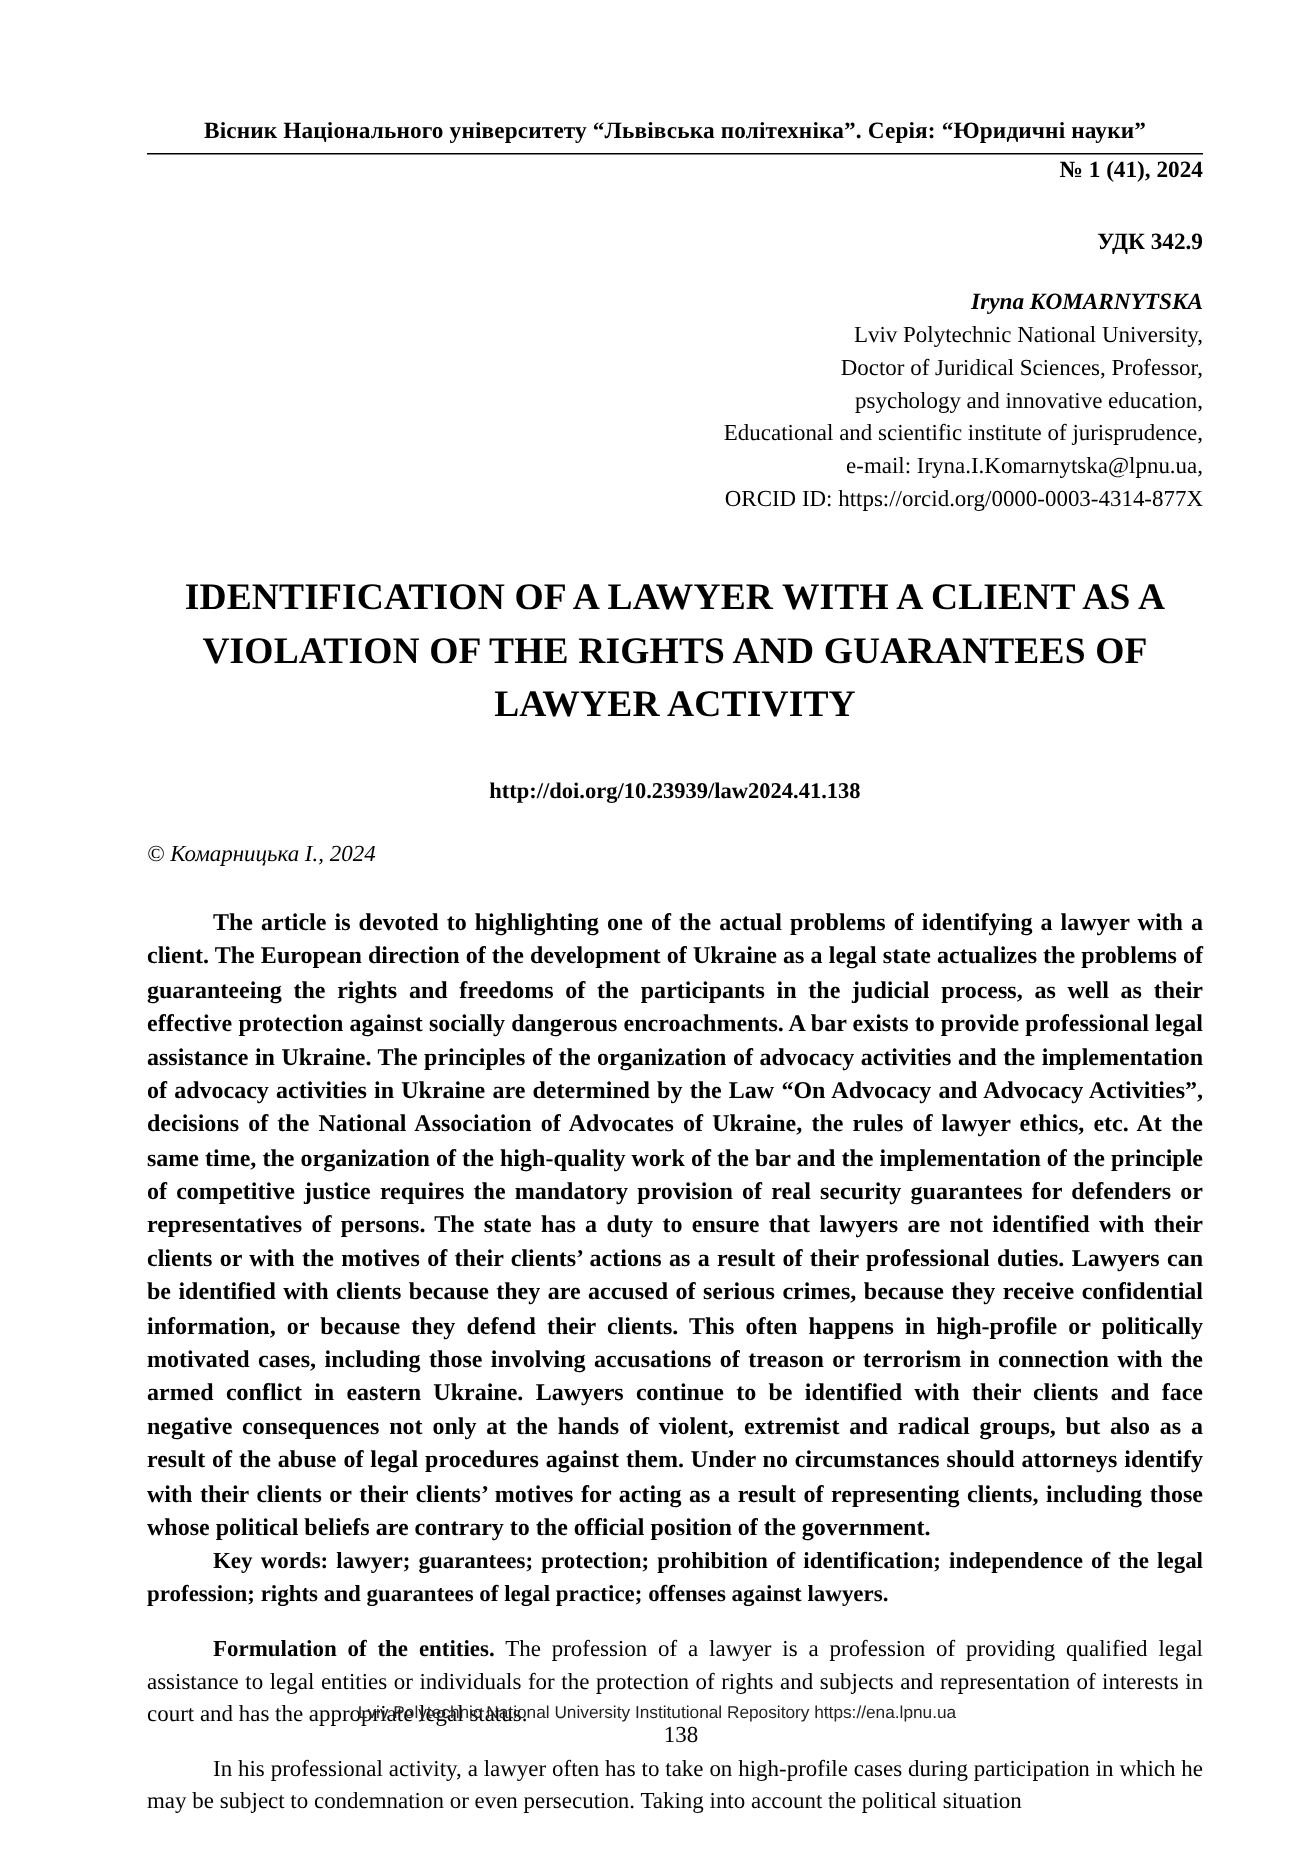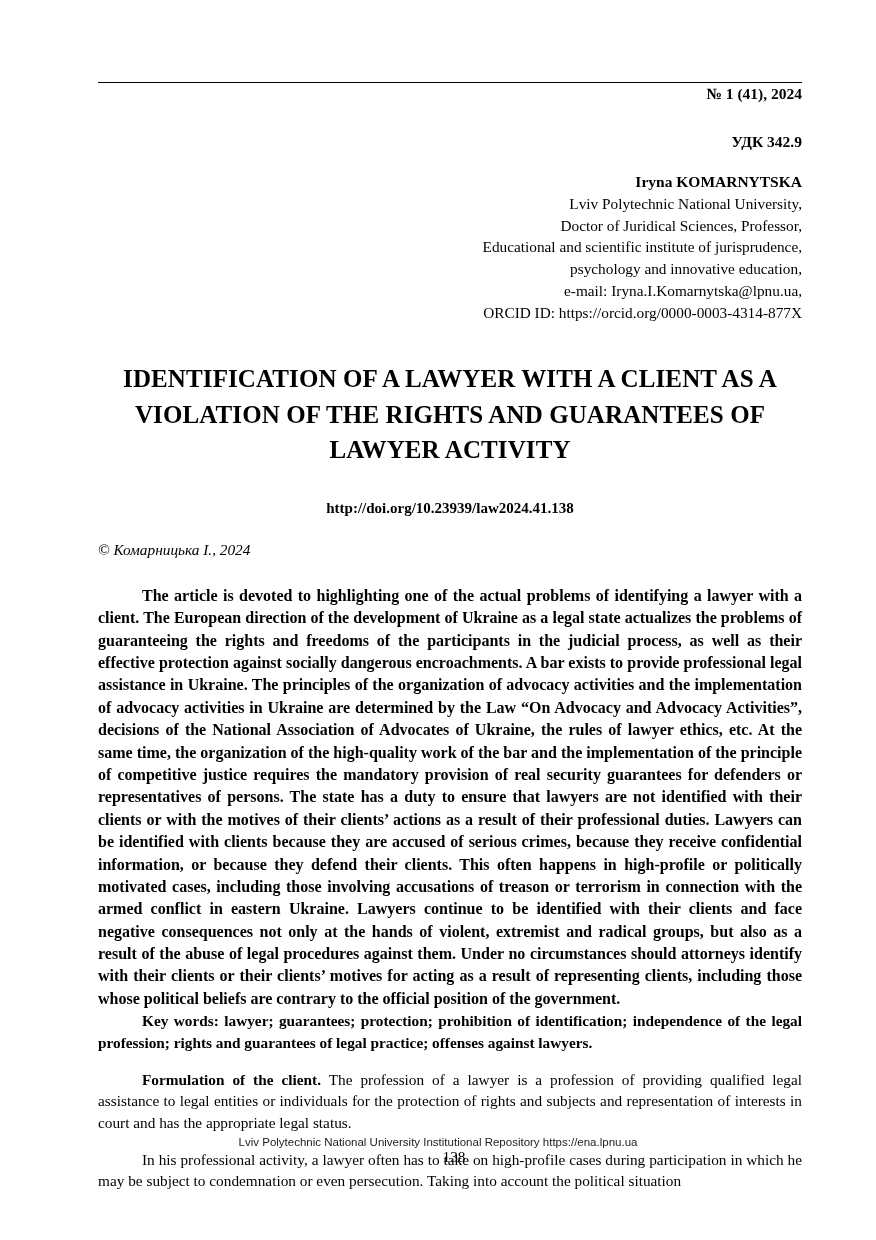--- a/index.html
+++ b/index.html
@@ -48,20 +48,21 @@
   }
   .author-block {
     text-align: right;
     font-size: 15.3px;
     line-height: 1.42;
     margin-top: 20px;
   }
   .author-name {
     font-weight: bold;
     font-size: 15.5px;
+    font-style: italic;
   }
   .title {
     text-align: center;
     font-weight: bold;
     font-size: 25px;
     line-height: 1.42;
     margin-top: 38px;
     letter-spacing: 0.1px;
   }
   .doi {
@@ -123,45 +124,46 @@
     font-size: 11.5px;
     font-family: "Liberation Sans", sans-serif;
     color: #222;
   }
 </style>
 </head>
 <body>
 
 <div class="page">
 
+  <div class="running-head">Вісник Національного університету “Львівська політехніка”. Серія: “Юридичні науки”</div>
   <hr class="head-rule">
   <div class="issue-line">№ 1 (41), 2024</div>
 
   <div class="udc">УДК 342.9</div>
 
   <div class="author-block">
     <div class="author-name">Iryna KOMARNYTSKA</div>
     <div>Lviv Polytechnic National University,</div>
     <div>Doctor of Juridical Sciences, Professor,</div>
+    <div>psychology and innovative education,</div>
     <div>Educational and scientific institute of jurisprudence,</div>
-    <div>psychology and innovative education,</div>
     <div>e-mail: Iryna.I.Komarnytska@lpnu.ua,</div>
     <div>ORCID ID: https://orcid.org/0000-0003-4314-877X</div>
   </div>
 
   <h1 class="title">IDENTIFICATION OF A LAWYER WITH A CLIENT AS A VIOLATION OF THE RIGHTS AND GUARANTEES OF LAWYER ACTIVITY</h1>
 
   <div class="doi">http://doi.org/10.23939/law2024.41.138</div>
 
   <div class="copyright">© Комарницька І., 2024</div>
 
   <div class="abstract">The article is devoted to highlighting one of the actual problems of identifying a lawyer with a client. The European direction of the development of Ukraine as a legal state actualizes the problems of guaranteeing the rights and freedoms of the participants in the judicial process, as well as their effective protection against socially dangerous encroachments. A bar exists to provide professional legal assistance in Ukraine. The principles of the organization of advocacy activities and the implementation of advocacy activities in Ukraine are determined by the Law “On Advocacy and Advocacy Activities”, decisions of the National Association of Advocates of Ukraine, the rules of lawyer ethics, etc. At the same time, the organization of the high-quality work of the bar and the implementation of the principle of competitive justice requires the mandatory provision of real security guarantees for defenders or representatives of persons. The state has a duty to ensure that lawyers are not identified with their clients or with the motives of their clients’ actions as a result of their professional duties. Lawyers can be identified with clients because they are accused of serious crimes, because they receive confidential information, or because they defend their clients. This often happens in high-profile or politically motivated cases, including those involving accusations of treason or terrorism in connection with the armed conflict in eastern Ukraine. Lawyers continue to be identified with their clients and face negative consequences not only at the hands of violent, extremist and radical groups, but also as a result of the abuse of legal procedures against them. Under no circumstances should attorneys identify with their clients or their clients’ motives for acting as a result of representing clients, including those whose political beliefs are contrary to the official position of the government.</div>
 
   <div class="keywords">Key words: lawyer; guarantees; protection; prohibition of identification; independence of the legal profession; rights and guarantees of legal practice; offenses against lawyers.</div>
 
-  <p class="body-par"><b>Formulation of the client.</b><span> The profession of a lawyer is a profession of providing qualified legal assistance to legal entities or individuals for the protection of rights and subjects and representation of interests in court and has the appropriate legal status.</span></p>
+  <p class="body-par"><b>Formulation of the entities.</b><span> The profession of a lawyer is a profession of providing qualified legal assistance to legal entities or individuals for the protection of rights and subjects and representation of interests in court and has the appropriate legal status.</span></p>
 
   <p class="body-par tight">In his professional activity, a lawyer often has to take on high-profile cases during participation in which he may be subject to condemnation or even persecution. Taking into account the political situation</p>
 
   <div class="page-number">138</div>
   <div class="footer-repo">Lviv Polytechnic National University Institutional Repository https://ena.lpnu.ua</div>
 
 </div>
 
 </body></html>

